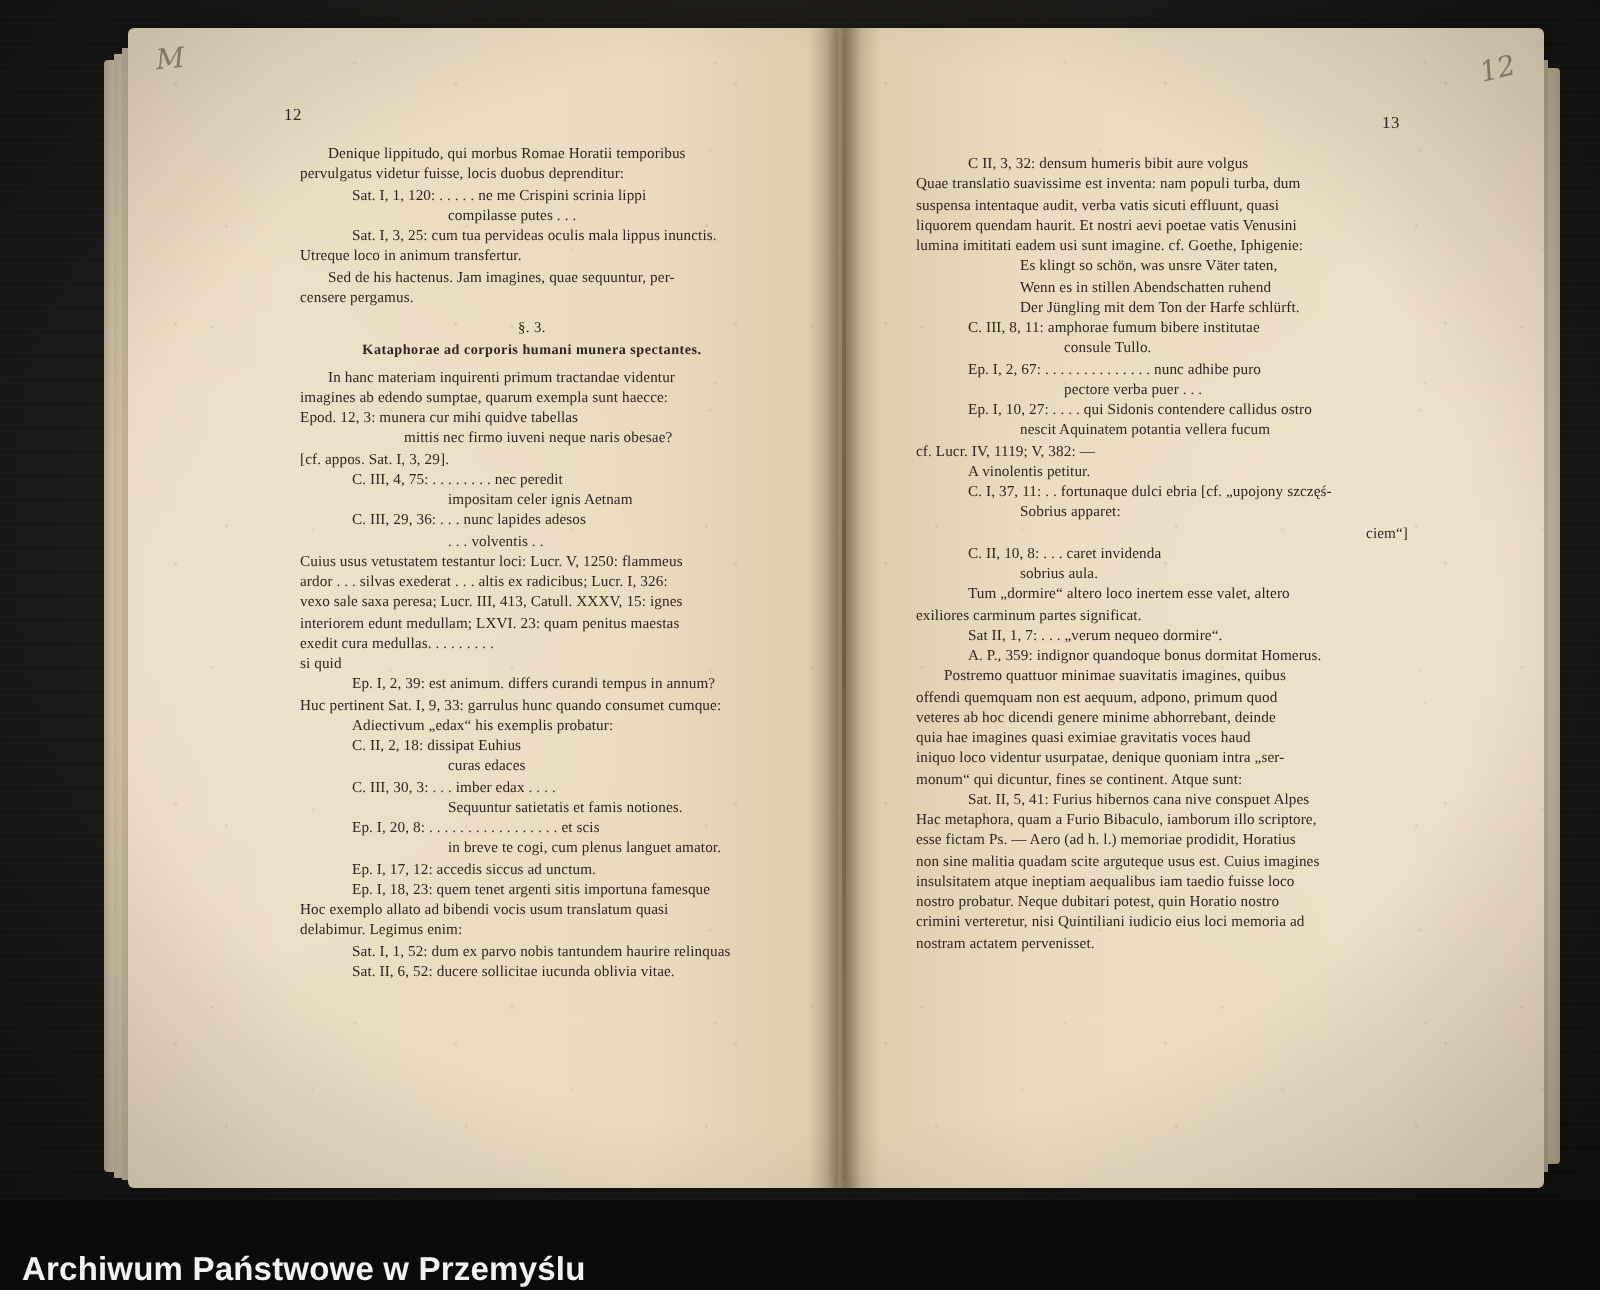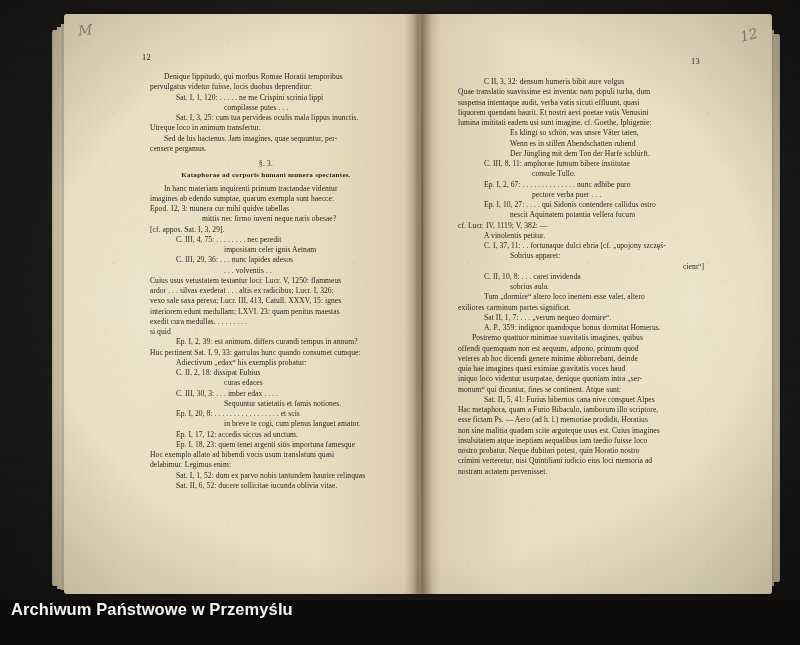--- a/index.html
+++ b/index.html
@@ -116,21 +116,21 @@
     position:absolute;color:#5d5246;opacity:.62;
     font-family:"DejaVu Serif", serif;
     font-style:italic;
   }
   .pencil-m{left:78px;top:22px;font-size:14px;transform:rotate(-5deg);letter-spacing:-1px;}
   .pencil-12{left:740px;top:27px;font-size:14px;transform:rotate(-14deg);}
 
   
   .wm-bar{
     position:absolute;left:0;bottom:0;width:800px;height:45px;
-    background:#0c0b0a;display:flex;align-items:flex-start;
+    background:#0c0b0a;display:flex;align-items:flex-end;
   }
   .wm-text{
     color:#f2f2f2;font-family:"Liberation Sans", sans-serif;
     font-weight:bold;font-size:16.5px;letter-spacing:.1px;padding-left:11px;
   }
   
   .vignette{
     position:absolute;inset:0;pointer-events:none;
     background:radial-gradient(ellipse 85% 80% at 50% 46%, rgba(0,0,0,0) 52%, rgba(0,0,0,.30) 100%);
   }

